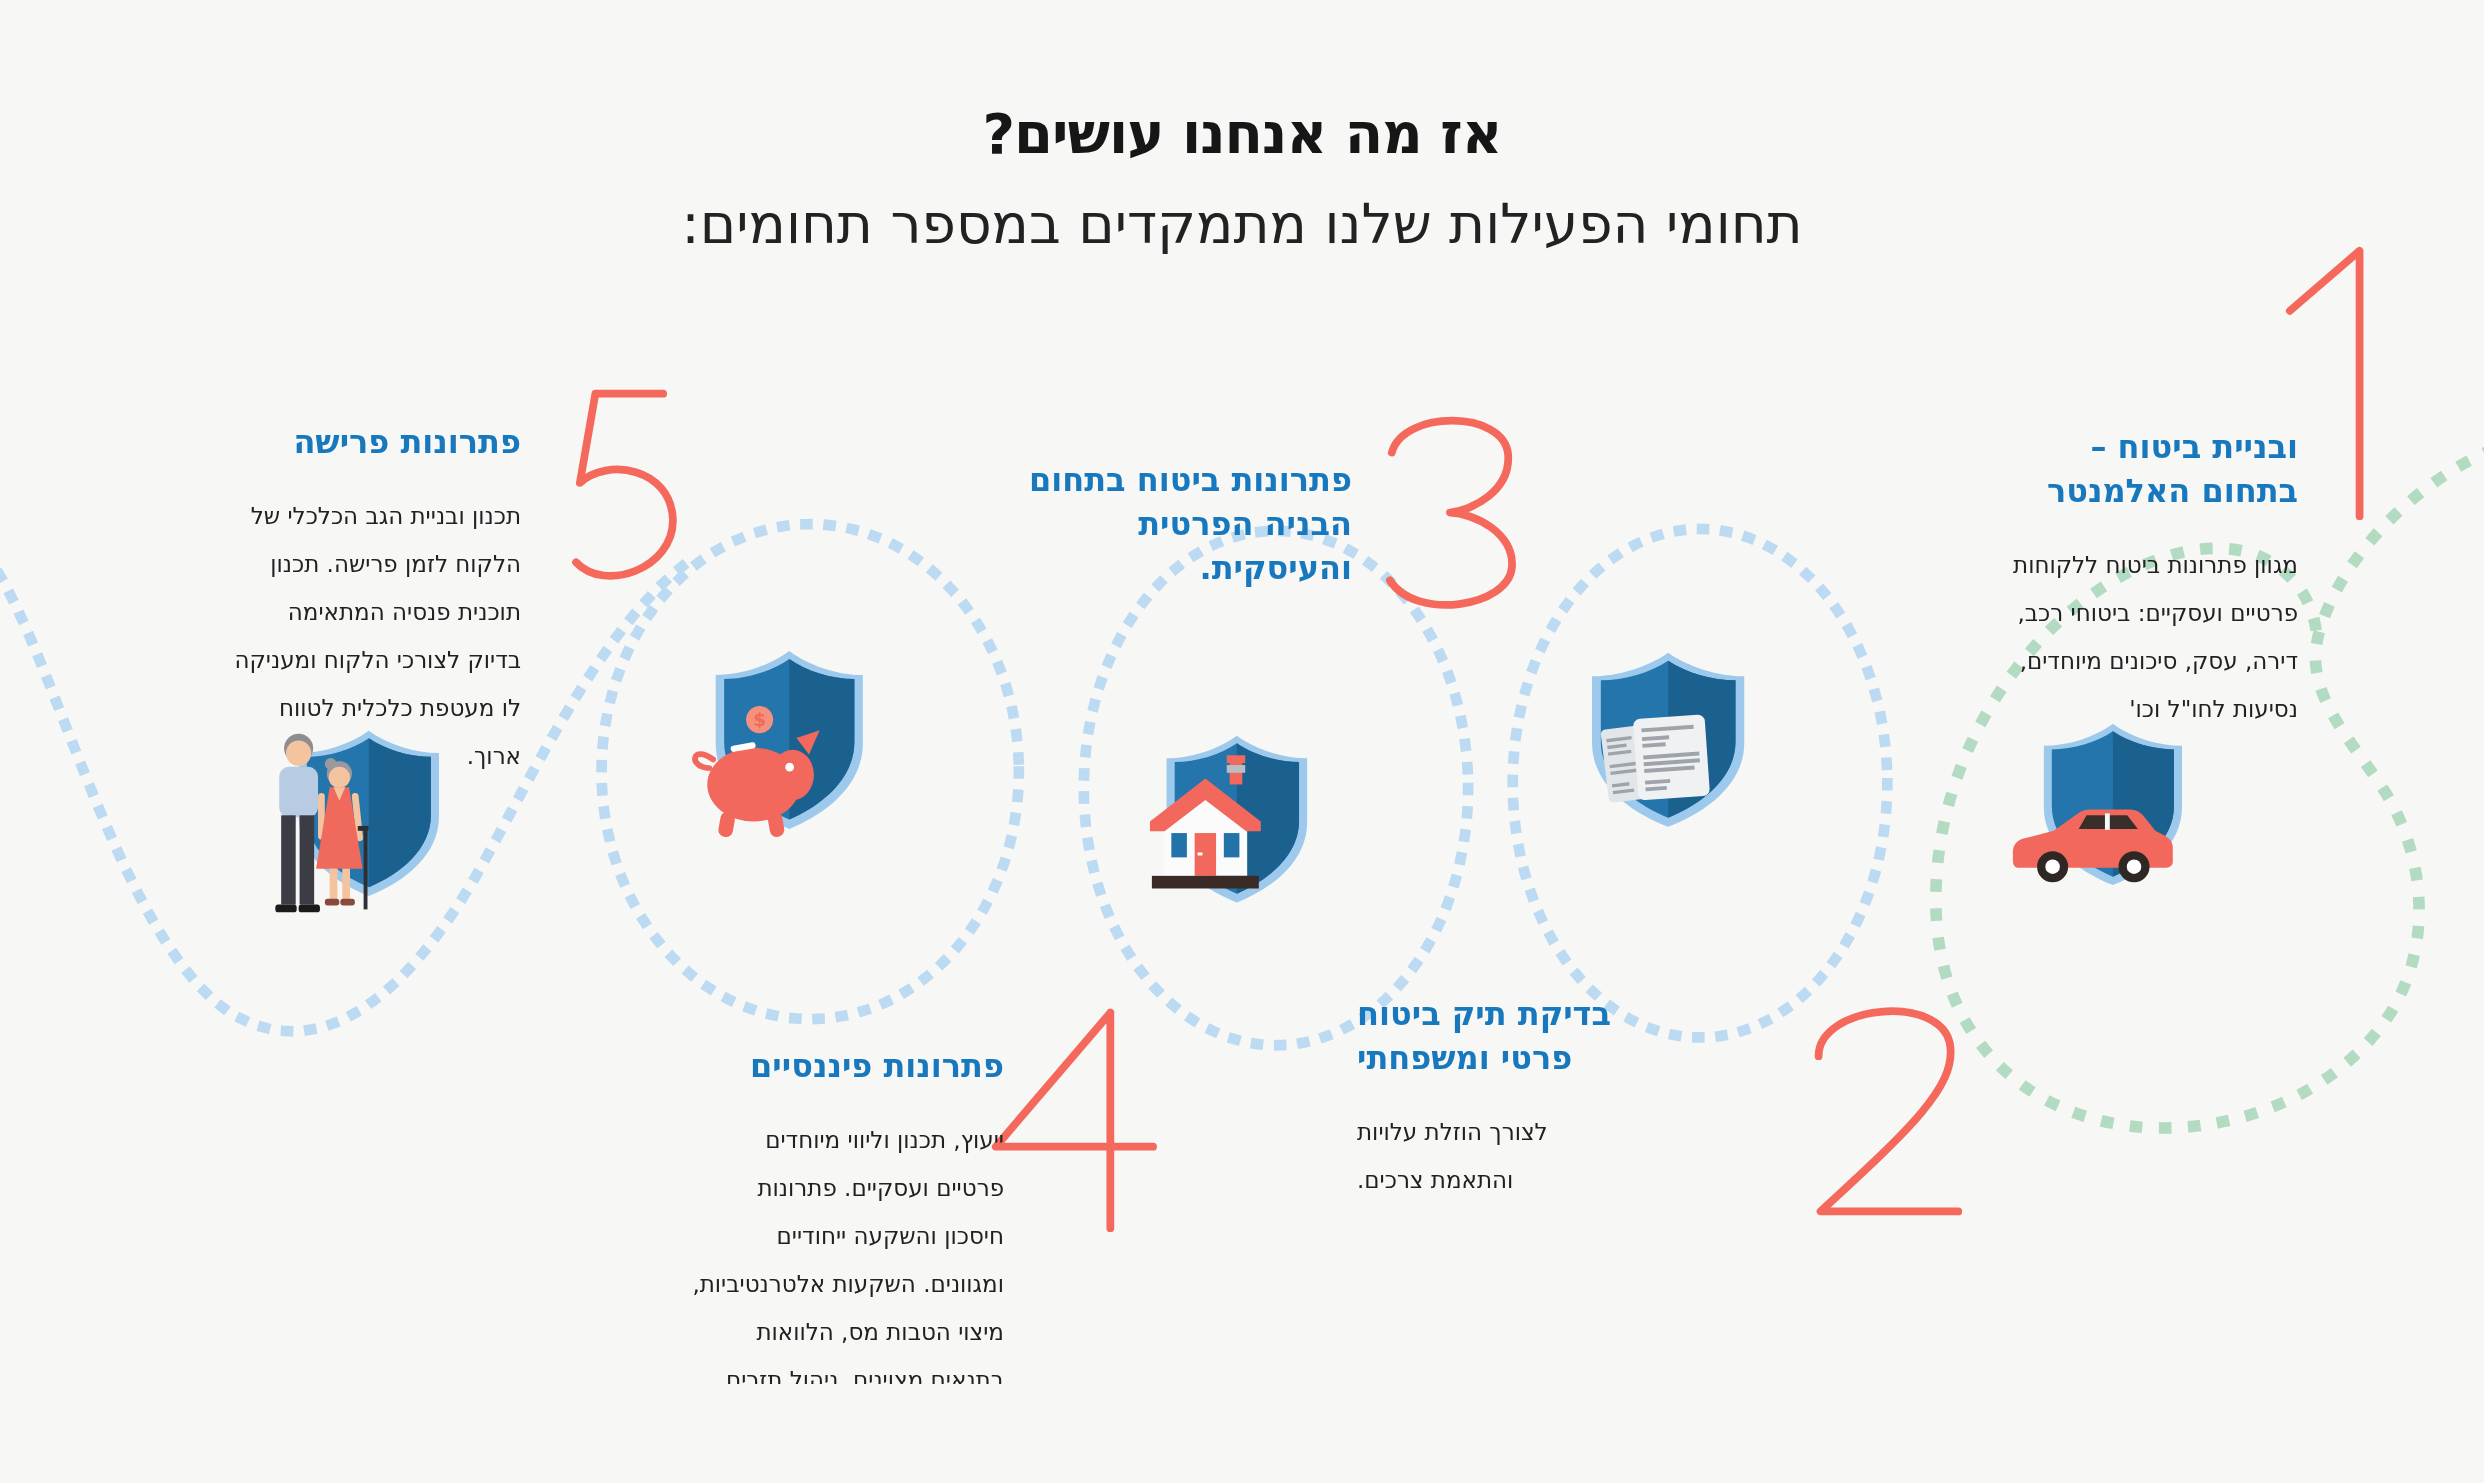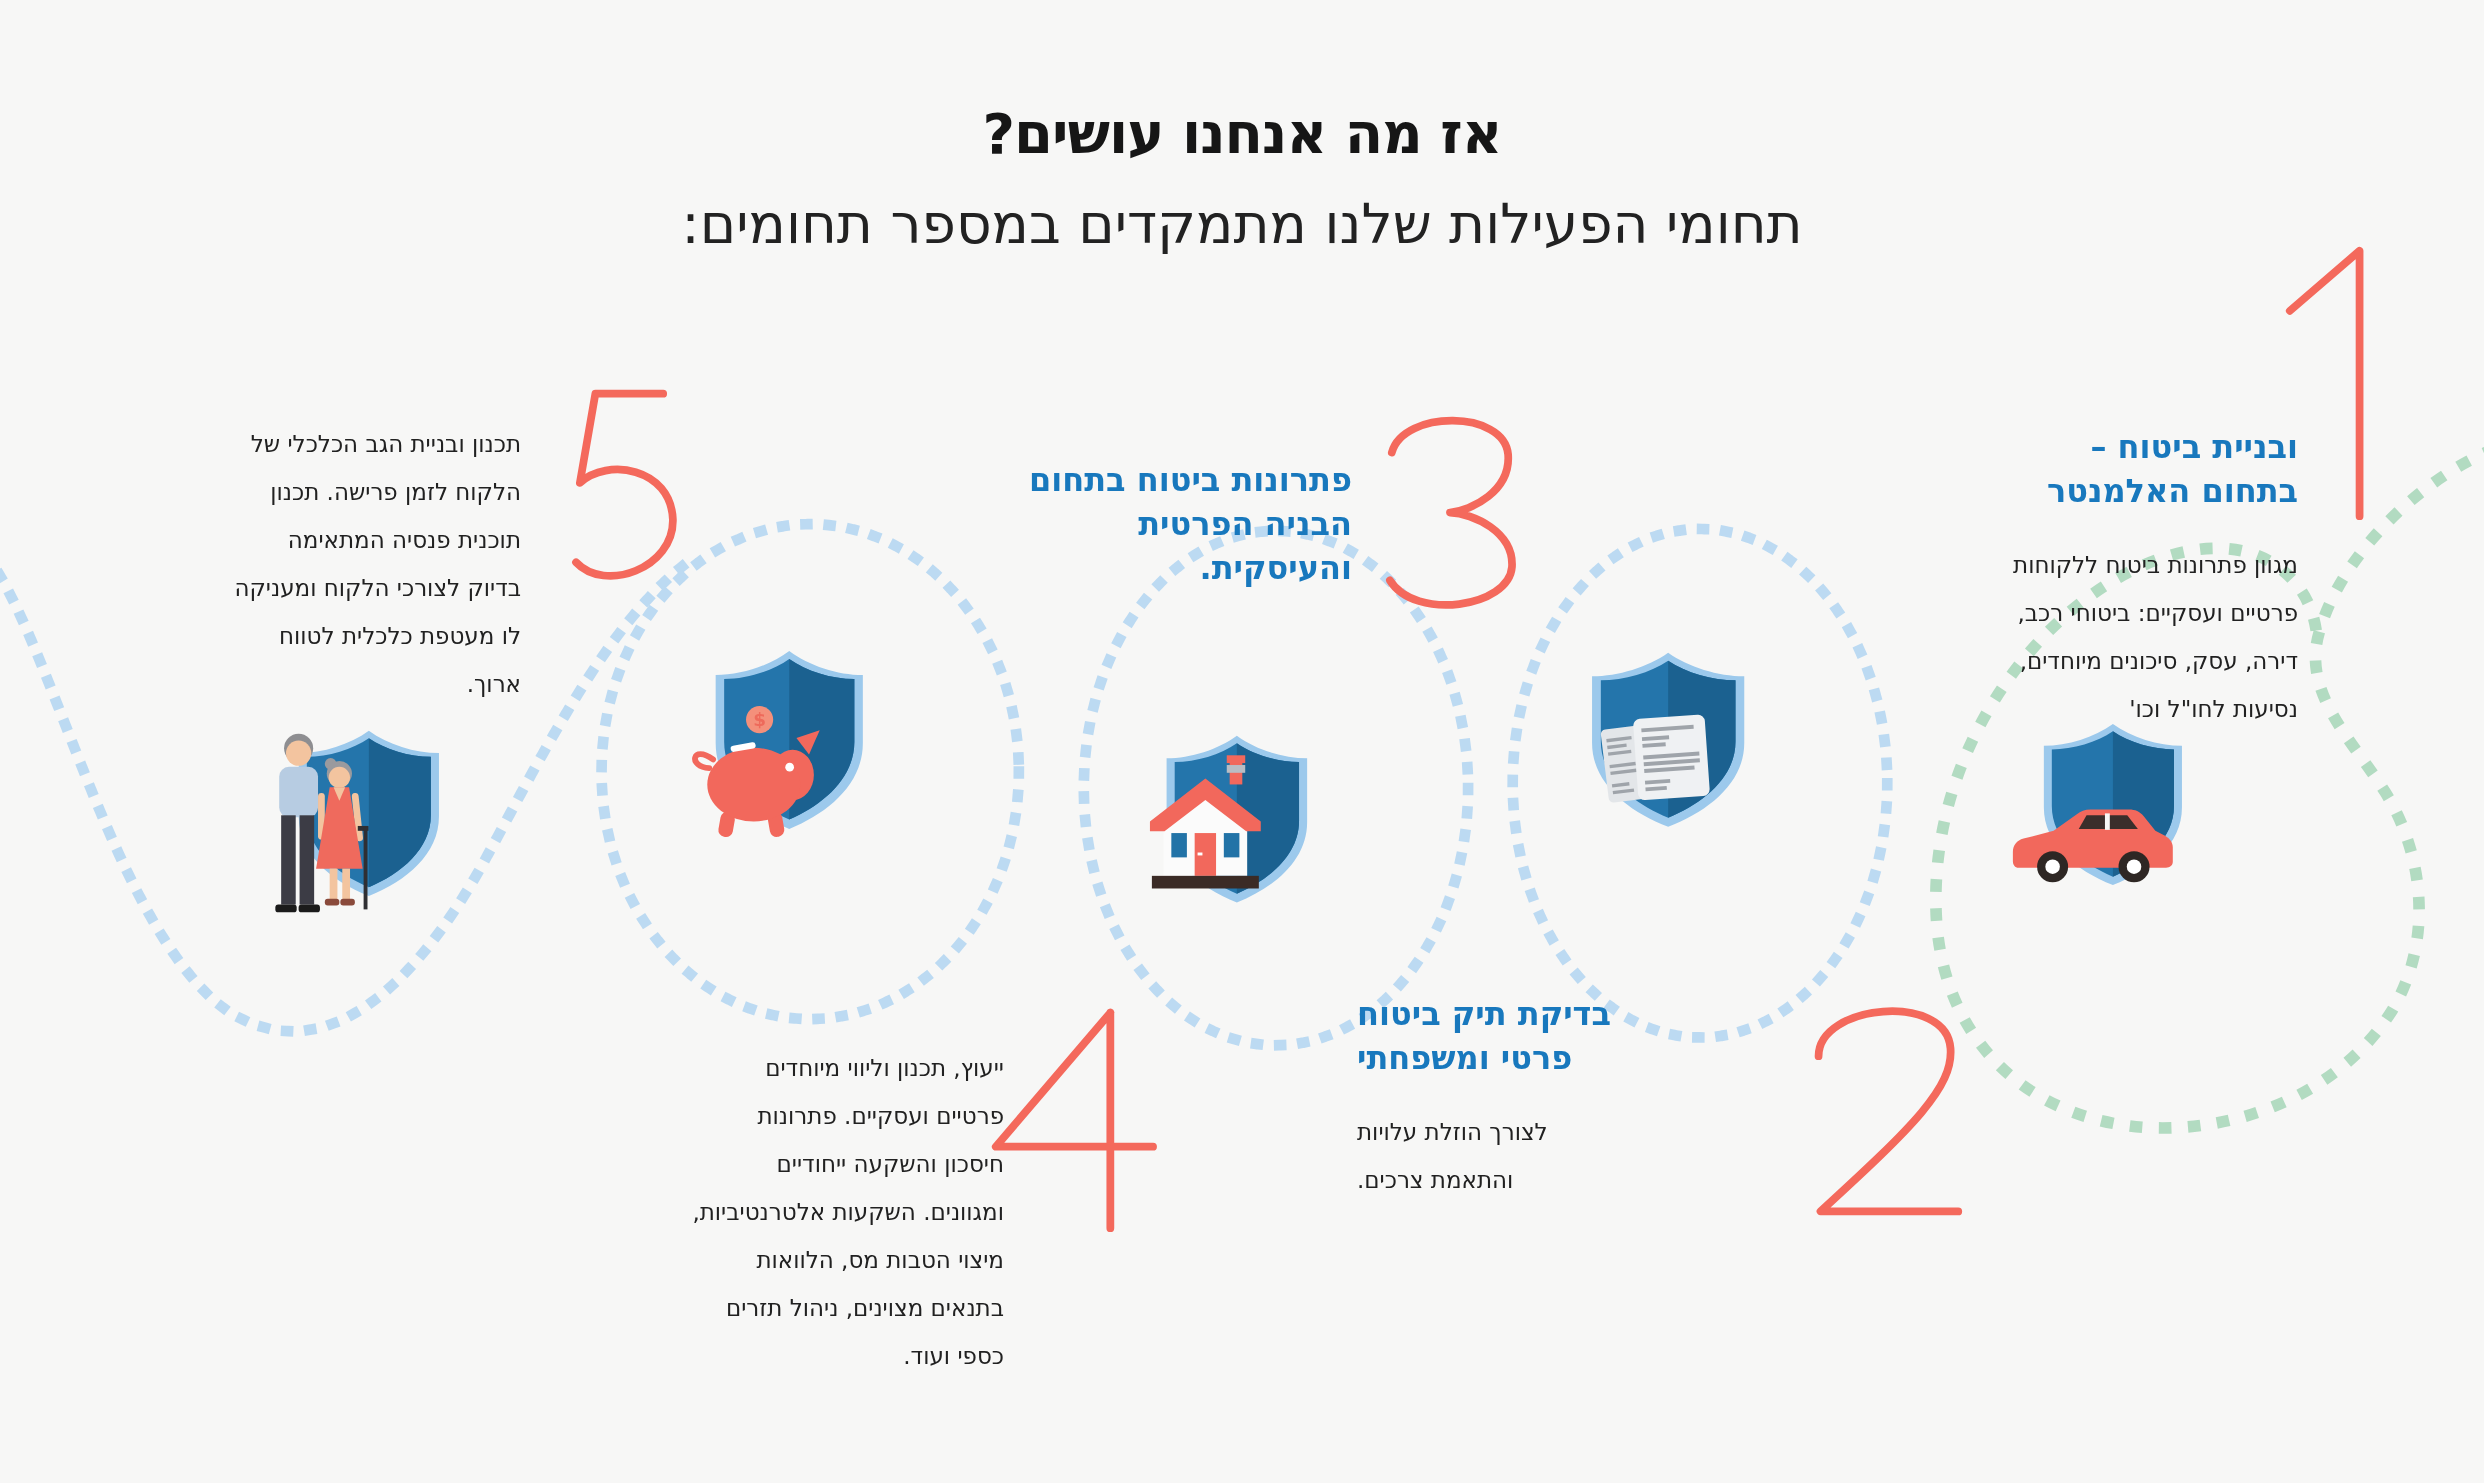--- a/index.html
+++ b/index.html
@@ -182,20 +182,21 @@
       <path d="M116 102 L140 94 L129 119 Z" fill="#F2685C"></path>
       <ellipse cx="112" cy="140" rx="22" ry="26" fill="#F2685C"></ellipse>
       <ellipse cx="72" cy="150" rx="48" ry="38" fill="#F2685C"></ellipse>
       <circle cx="109" cy="132" r="4.5" fill="#FFFFFF"></circle>
       <g transform="rotate(-10 61 111)">
           <rect x="48" y="108" width="26" height="6.5" rx="3" fill="#FFFFFF"></rect>
         </g>
       <path d="M30 124 C8 108 4 132 26 133" fill="none" stroke="#F2685C" stroke-width="6" stroke-linecap="round"></path>
     </svg>
     <div class="txt" id="txt4">
+      <div class="h">פתרונות פיננסיים</div>
       <div class="b">ייעוץ, תכנון וליווי מיוחדים
 פרטיים ועסקיים. פתרונות
 חיסכון והשקעה ייחודיים
 ומגוונים. השקעות אלטרנטיביות,
 מיצוי הטבות מס, הלוואות
 בתנאים מצוינים, ניהול תזרים
 כספי ועוד.</div>
     </div>
   </div>
 
@@ -229,20 +230,21 @@
       <path d="M78 66 L98 66 L112 150 L64 150 Z" fill="#EF6A5D"></path>
       <path d="M82 66 L94 66 L88 80 Z" fill="#F3C49F"></path>
       <rect x="78" y="150" width="8" height="32" fill="#F3C49F"></rect>
       <rect x="91" y="150" width="8" height="32" fill="#F3C49F"></rect>
       <rect x="73" y="181" width="15" height="7" rx="3" fill="#8A4A3B"></rect>
       <rect x="89" y="181" width="15" height="7" rx="3" fill="#8A4A3B"></rect>
       <rect x="107" y="106" width="11" height="5" fill="#2F2F33"></rect>
       <rect x="113" y="108" width="4" height="84" fill="#2F2F33"></rect>
     </svg>
     <div class="txt" id="txt5">
+      <div class="h">פתרונות פרישה</div>
       <div class="b">תכנון ובניית הגב הכלכלי של
 הלקוח לזמן פרישה. תכנון
 תוכנית פנסיה המתאימה
 בדיוק לצורכי הלקוח ומעניקה
 לו מעטפת כלכלית לטווח
 ארוך.</div>
     </div>
   </div>
 
 </div>

